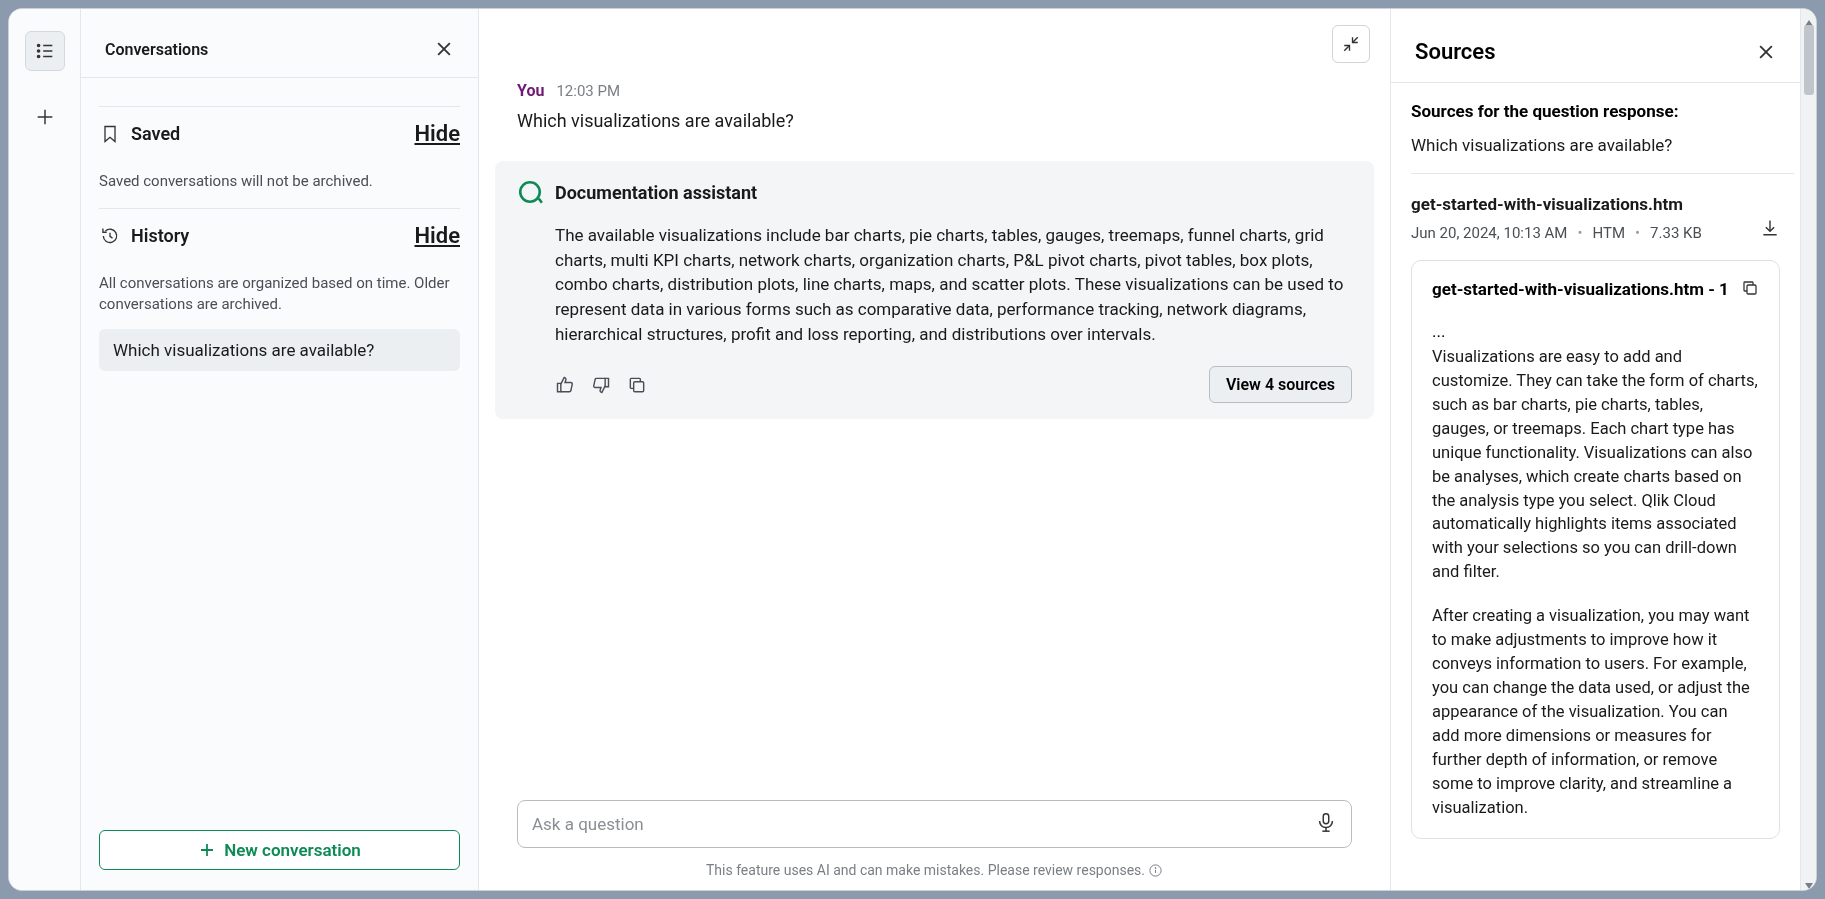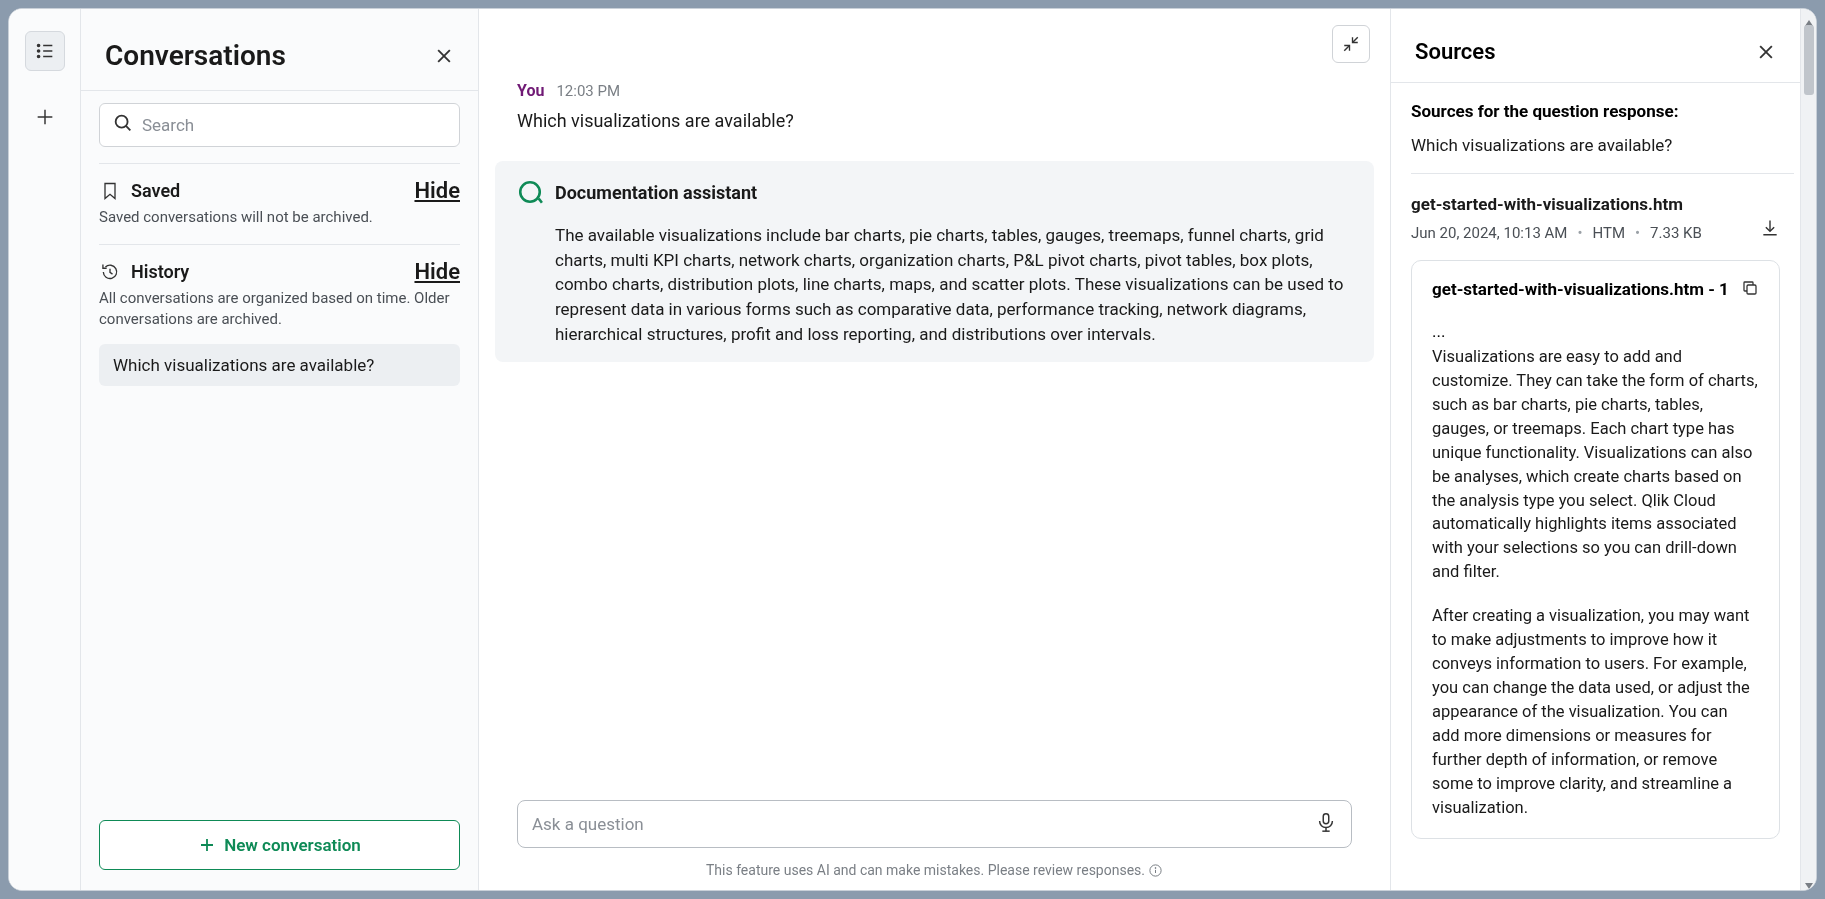--- a/index.html
+++ b/index.html
@@ -8,41 +8,41 @@
 
 
 .rail { width: 72px; border-right: 1px solid #e3e6ea; display: flex; flex-direction: column; align-items: center; padding-top: 22px; gap: 26px; background: #fafbfc; }
 .rail-btn { width: 40px; height: 40px; display: flex; align-items: center; justify-content: center; border-radius: 6px; cursor: pointer; }
 .rail-btn.active { background: #eceff2; border: 1px solid #d5d9de; }
 .rail-btn svg { width: 22px; height: 22px; stroke: #333; fill: none; stroke-width: 1.6; }
 
 
 .conv { width: 398px; border-right: 1px solid #e3e6ea; display: flex; flex-direction: column; background: #fafbfc; }
 .conv-header { padding: 30px 24px 18px; display: flex; justify-content: space-between; align-items: center; border-bottom: 1px solid #e3e6ea;}
-.conv-header h2 { font-size: 28px; font-weight: 600; color: #1a1a1a; }
+.conv-header h2 { font-size: 16px; font-weight: 600; color: #1a1a1a; }
 .close-x { cursor: pointer; display: flex; }
 .close-x svg { width: 20px; height: 20px; stroke: #333; stroke-width: 2.2; }
 
 .conv-body { padding: 12px 18px 0 18px; flex: 1; overflow-y: auto; }
 .search { border: 1px solid #d0d3d7; border-radius: 6px; background: #fff; display: flex; align-items: center; padding: 0 12px; height: 44px; }
 .search svg { width: 22px; height: 22px; stroke: #333; stroke-width: 2; fill: none; }
 .search input { border: none; outline: none; font-size: 17px; color: #333; flex: 1; margin-left: 8px; background: transparent; }
 .search input::placeholder { color: #8a8f96; }
 
 .section { border-top: 1px solid #e3e6ea; margin-top: 16px; padding-top: 14px; }
 .section-row { display: flex; align-items: center; gap: 10px; }
 .section-row .ico { width: 22px; height: 22px; display:flex; align-items:center; justify-content:center; }
 .section-row .ico svg { width: 20px; height: 20px; stroke:#333; fill:none; stroke-width:1.6; }
 .section-row .title { font-size: 18px; font-weight: 600; color: #1a1a1a; flex: 1; }
 .section-row .hide { font-size: 22px; font-weight: 600; color: #1a1a1a; cursor: pointer; text-decoration: underline; }
-.section-desc { font-size: 15px; color: #4a4f55; margin-top: 4px; line-height: 1.4; }
+.section-desc { font-size: 15px; color: #4a4f55; margin-top: 25px; line-height: 1.4; }
 
 .hist-item { background: #eceff2; border-radius: 6px; padding: 11px 14px; margin-top: 14px; font-size: 17px; color: #1a1a1a; cursor: pointer; }
 
-.new-conv { margin: 12px 18px 20px; border: 1.5px solid #0e8a56; color: #0e8a56; background: #fff; border-radius: 6px; height: 50px; display: flex; align-items: center; justify-content: center; gap: 8px; font-size: 17px; font-weight: 600; cursor: pointer; }
+.new-conv { margin: 12px 18px 20px; border: 1.5px solid #0e8a56; color: #0e8a56; background: #fff; border-radius: 6px; height: 40px; display: flex; align-items: center; justify-content: center; gap: 8px; font-size: 17px; font-weight: 600; cursor: pointer; }
 .new-conv svg { width: 18px; height: 18px; stroke: #0e8a56; stroke-width: 2.4; }
 
 
 .chat { flex: 1; display: flex; flex-direction: column; position: relative; background: #fff; }
 .chat-top { position: absolute; top: 16px; right: 20px; }
 .collapse-btn { width: 38px; height: 38px; border: 1px solid #d0d3d7; border-radius: 6px; background: #fff; display: flex; align-items: center; justify-content: center; cursor: pointer; }
 .collapse-btn svg { width: 18px; height: 18px; stroke:#333; stroke-width:1.8; fill:none; }
 
 .messages { flex: 1; overflow-y: auto; padding: 72px 38px 20px 38px; }
 .msg-you { margin-bottom: 28px; }
@@ -129,29 +129,20 @@
     <div class="conv-header">
       <h2>Conversations</h2>
       <div class="close-x">
         <svg viewBox="0 0 24 24">
             <line x1="5" y1="5" x2="19" y2="19"></line>
             <line x1="19" y1="5" x2="5" y2="19"></line>
           </svg>
       </div>
     </div>
     <div class="conv-body">
-      <div class="search">
-        <span>
-          <svg viewBox="0 0 24 24">
-              <circle cx="10.5" cy="10.5" r="6.5"></circle>
-              <line x1="20" y1="20" x2="15.2" y2="15.2"></line>
-            </svg>
-        </span>
-        <input type="text" placeholder="Search" style="">
-      </div>
 
       <div class="section">
         <div class="section-row">
           <span class="ico">
             <svg viewBox="0 0 24 24">
                 <path d="M6 3 L18 3 L18 21 L12 16 L6 21 Z"></path>
               </svg>
           </span>
           <span class="title">Saved</span>
           <span class="hide">Hide</span>
@@ -208,20 +199,43 @@
         <div class="asst-head">
           <span class="asst-ico">
             <svg viewBox="0 0 24 24">
                 <circle cx="12" cy="12" r="9"></circle>
                 <path d="M20 18 L23 22"></path>
               </svg>
           </span>
           <span class="asst-name">Documentation assistant</span>
         </div>
         <div class="asst-body">The available visualizations include bar charts, pie charts, tables, gauges, treemaps, funnel charts, grid charts, multi KPI charts, network charts, organization charts, P&amp;L pivot charts, pivot tables, box plots, combo charts, distribution plots, line charts, maps, and scatter plots. These visualizations can be used to represent data in various forms such as comparative data, performance tracking, network diagrams, hierarchical structures, profit and loss reporting, and distributions over intervals.</div>
+        <div class="asst-actions">
+          <div class="action-icons">
+            <span class="aico">
+                <svg viewBox="0 0 24 24">
+                  <path d="M7 10 L7 20 L3 20 L3 10 Z"></path>
+                  <path d="M7 11 L11 3 C12.5 3 13.5 4.5 13 6 L12 9 L19 9 C20 9 21 10 20.7 11 L19 19 C18.8 19.6 18.2 20 17.5 20 L7 20"></path>
+                </svg>
+              </span>
+            <span class="aico">
+                <svg viewBox="0 0 24 24">
+                  <path d="M17 14 L17 4 L21 4 L21 14 Z"></path>
+                  <path d="M17 13 L13 21 C11.5 21 10.5 19.5 11 18 L12 15 L5 15 C4 15 3 14 3.3 13 L5 5 C5.2 4.4 5.8 4 6.5 4 L17 4"></path>
+                </svg>
+              </span>
+            <span class="aico">
+                <svg viewBox="0 0 24 24">
+                  <rect x="8" y="8" width="12" height="12" rx="1.5"></rect>
+                  <path d="M16 8 L16 5 C16 4.4 15.6 4 15 4 L5 4 C4.4 4 4 4.4 4 5 L4 15 C4 15.6 4.4 16 5 16 L8 16"></path>
+                </svg>
+              </span>
+          </div>
+          <button class="view-src">View 4 sources</button>
+        </div>
       </div>
     </div>
     <div class="input-row">
       <div class="input-box">
         <input type="text" placeholder="Ask a question" style="">
         <span class="mic">
           <svg viewBox="0 0 24 24">
               <rect x="9" y="3" width="6" height="11" rx="3"></rect>
               <path d="M5 11 C5 15 8 18 12 18 C16 18 19 15 19 11"></path>
               <line x1="12" y1="18" x2="12" y2="22"></line>

